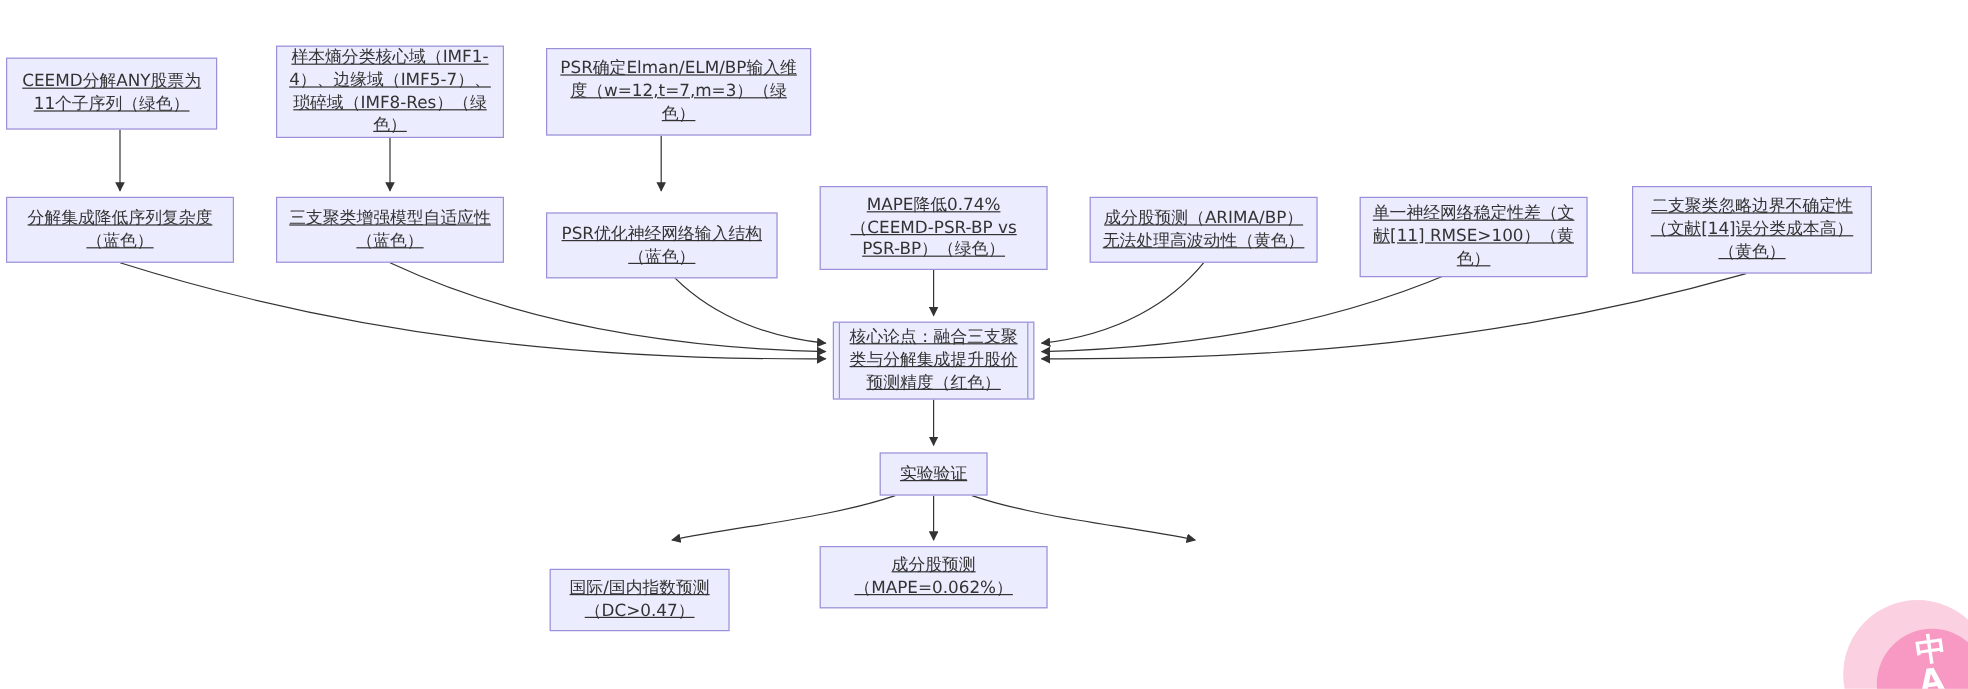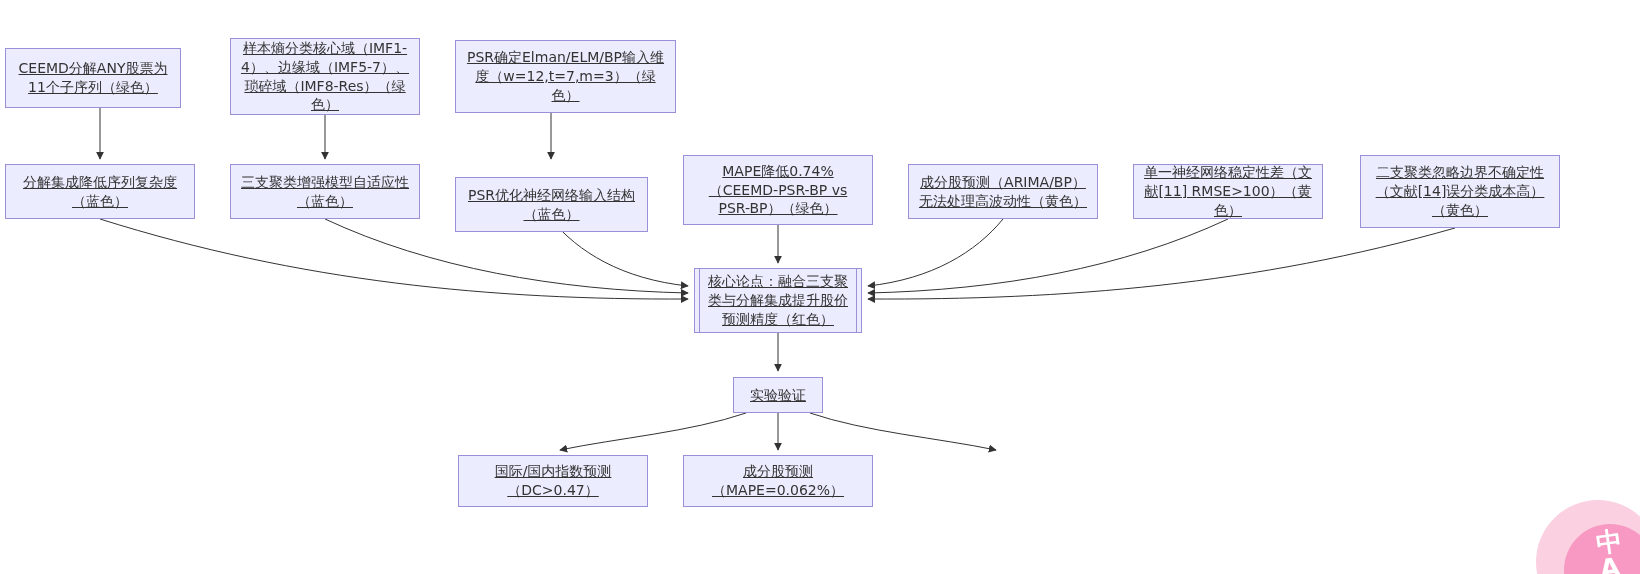--- a/index.html
+++ b/index.html
@@ -101,36 +101,36 @@
   </div>
   <div class="node" style="left:455px; top:177px; width:193px; height:55px">
     <span>PSR优化神经网络输入结构（蓝色）</span>
   </div>
   <div class="node" style="left:683px; top:155px; width:190px; height:70px">
     <span>MAPE降低0.74%（CEEMD-PSR-BP vs PSR-BP）（绿色）</span>
   </div>
   <div class="node" style="left:908px; top:164px; width:190px; height:55px">
     <span>成分股预测（ARIMA/BP）无法处理高波动性（黄色）</span>
   </div>
-  <div class="node" style="left:1133px; top:164px; width:190px; height:55px">
+  <div class="node" style="left:1133px; top:164px; width:190px; height:67px">
     <span>单一神经网络稳定性差（文献[11] RMSE&gt;100）（黄色）</span>
   </div>
   <div class="node" style="left:1360px; top:155px; width:200px; height:73px">
     <span>二支聚类忽略边界不确定性（文献[14]误分类成本高）（黄色）</span>
   </div>
 
   <div class="node core" style="left:694px; top:268px; width:168px; height:65px">
     <span>核心论点：融合三支聚类与分解集成提升股价预测精度（红色）</span>
   </div>
 
   <div class="node" style="left:733px; top:377px; width:90px; height:36px">
     <span>实验验证</span>
   </div>
 
-  <div class="node" style="left:458px; top:455px; width:190px; height:52px">
+  <div class="node" style="left:458px; top:474px; width:150px; height:52px">
     <span>国际/国内指数预测（DC&gt;0.47）</span>
   </div>
   <div class="node" style="left:683px; top:455px; width:190px; height:52px">
     <span>成分股预测（MAPE=0.062%）</span>
   </div>
 
   <div class="wm-outer">
     <div class="wm-inner">
       <span class="wm-label">中A</span>
     </div>

